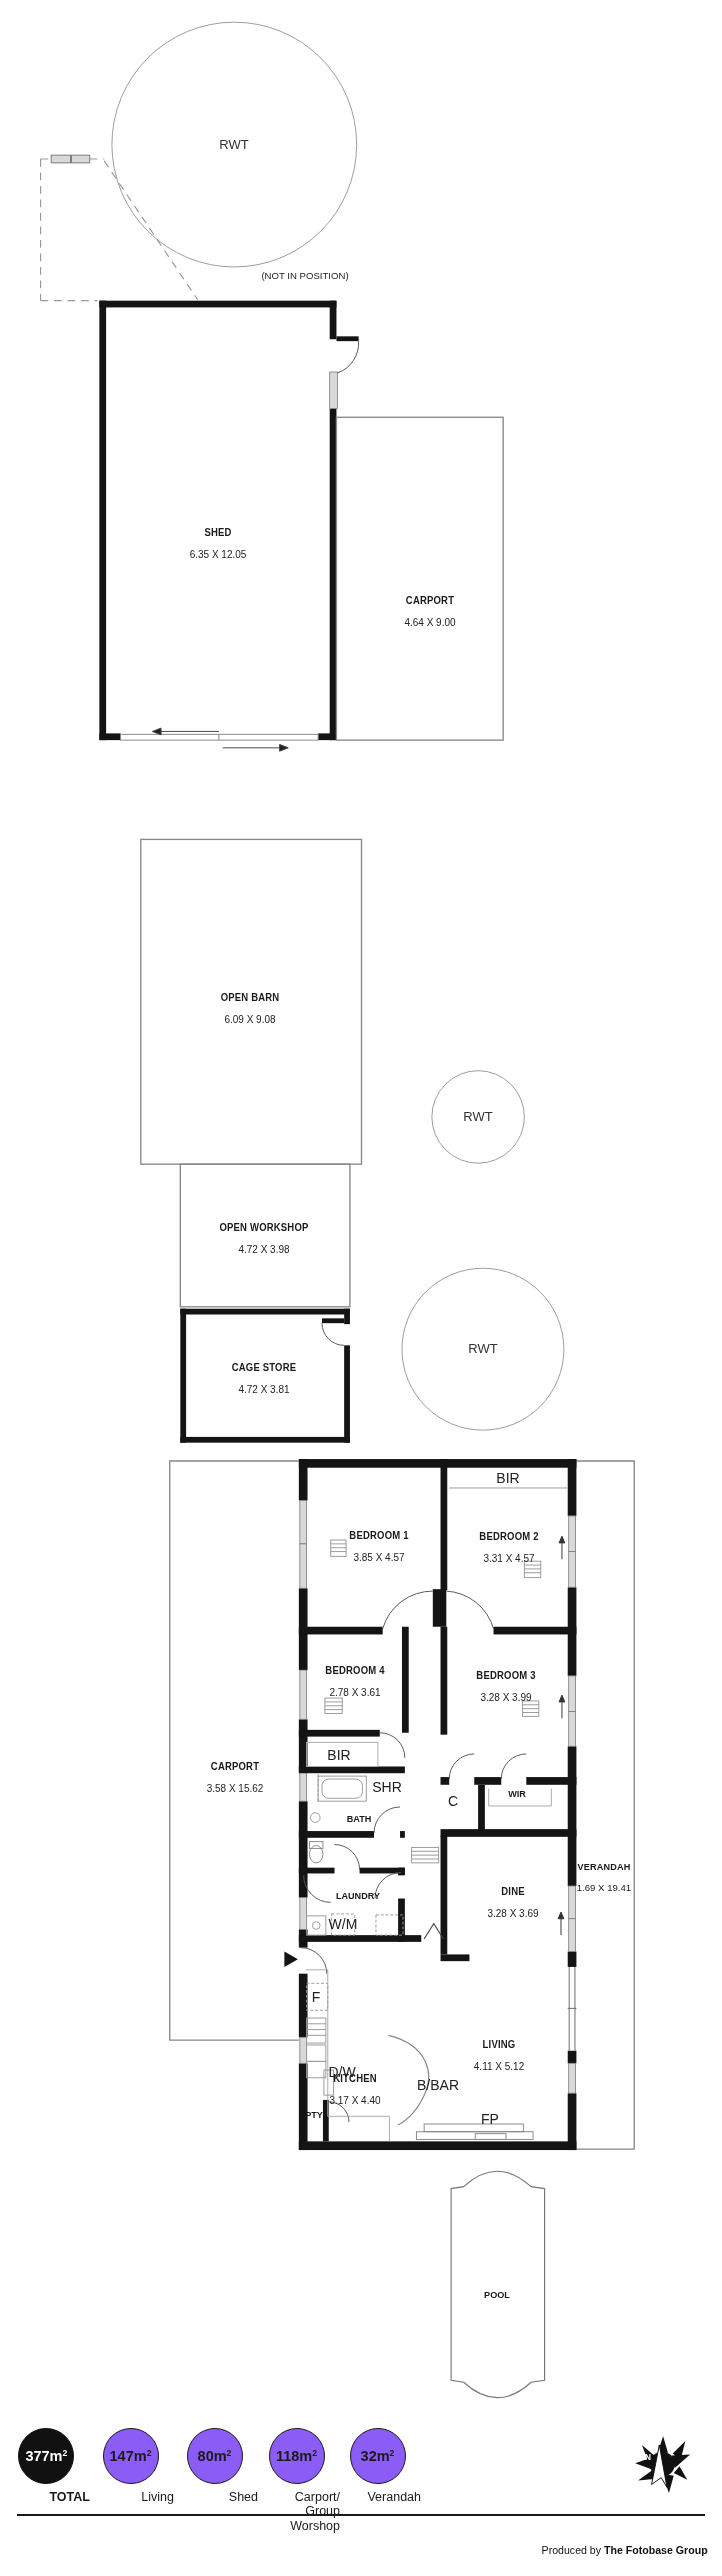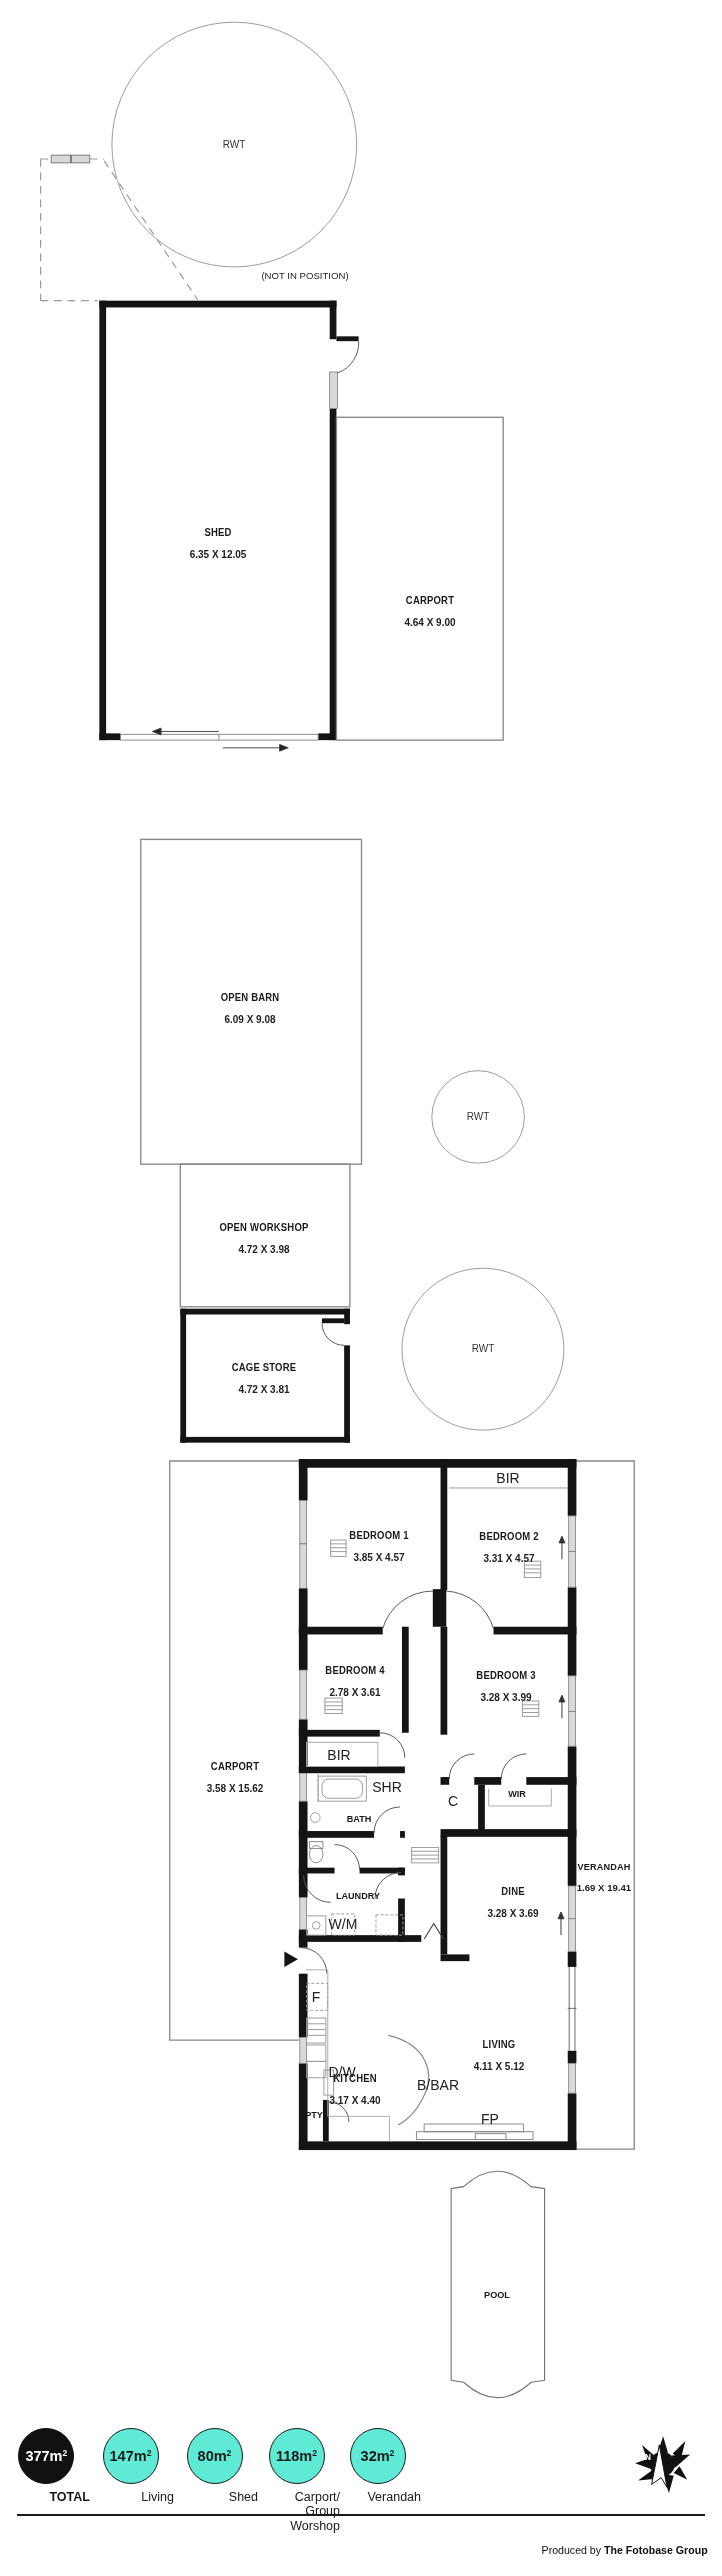--- a/index.html
+++ b/index.html
@@ -1,27 +1,27 @@
 <!DOCTYPE html>
 <html><head>
 <meta charset="utf-8">
 <style>
   html,body{margin:0;padding:0;background:#fff;}
   #canvas{position:relative;width:723px;height:2576px;background:#fff;font-family:"Liberation Sans",sans-serif;overflow:hidden;}
   #plan-svg{position:absolute;left:0;top:0;}
   .lbl{position:absolute;transform:translate(-50%,-50%);text-align:center;color:#1a1a1a;white-space:nowrap;line-height:1.15;}
   .room .name{display:block;font-weight:bold;font-size:10px;letter-spacing:0.2px;transform:scaleX(.95);}
-  .room .dims{display:block;font-size:10px;color:#222;margin-top:10px;font-weight:bold;}
+  .room .dims{display:block;font-size:10px;color:#222;margin-top:10px;}
   .boldlbl{font-weight:bold;font-size:9.6px;transform:translate(-50%,-50%) scaleX(.95);}
   .smalllbl{font-size:14px;color:#222;}
-  .rwtlbl{font-size:10px;color:#333;}
+  .rwtlbl{font-size:13px;color:#333;}
   .vsm .name,.vsm .dims{font-size:9.6px;}
   
   .legend-item{position:absolute;width:87px;text-align:right;}
-  .legend-circle{width:54px;height:54px;margin:0 auto;border:1.9px solid #1a1a1a;border-radius:50%;display:flex;align-items:center;justify-content:center;font-size:14.5px;font-weight:600;color:#1a1a1a;background:#5eead4;}
+  .legend-circle{width:54px;height:54px;margin:0 auto;border:1.9px solid #1a1a1a;border-radius:50%;display:flex;align-items:center;justify-content:center;font-size:14.5px;font-weight:600;color:#1a1a1a;background:#8b5cf6;}
   .legend-circle sup{font-size:8.7px;margin-top:-6.7px;}
   .legend-circle.filled{background:#111;border-color:#111;color:#fff;font-weight:bold;}
   .legend-label{margin-top:5.8px;font-size:12.5px;color:#1a1a1a;white-space:pre-line;line-height:1.15;}
   .legend-label.bold{font-weight:bold;}
   .rule{position:absolute;height:1.9px;background:#1a1a1a;}
   .disclaimer{position:absolute;font-size:11px;color:#333;line-height:1.35;white-space:nowrap;}
   .produced{position:absolute;font-size:10.6px;color:#111;white-space:nowrap;padding-left:35px;}
 </style>
 </head>
 <body>

